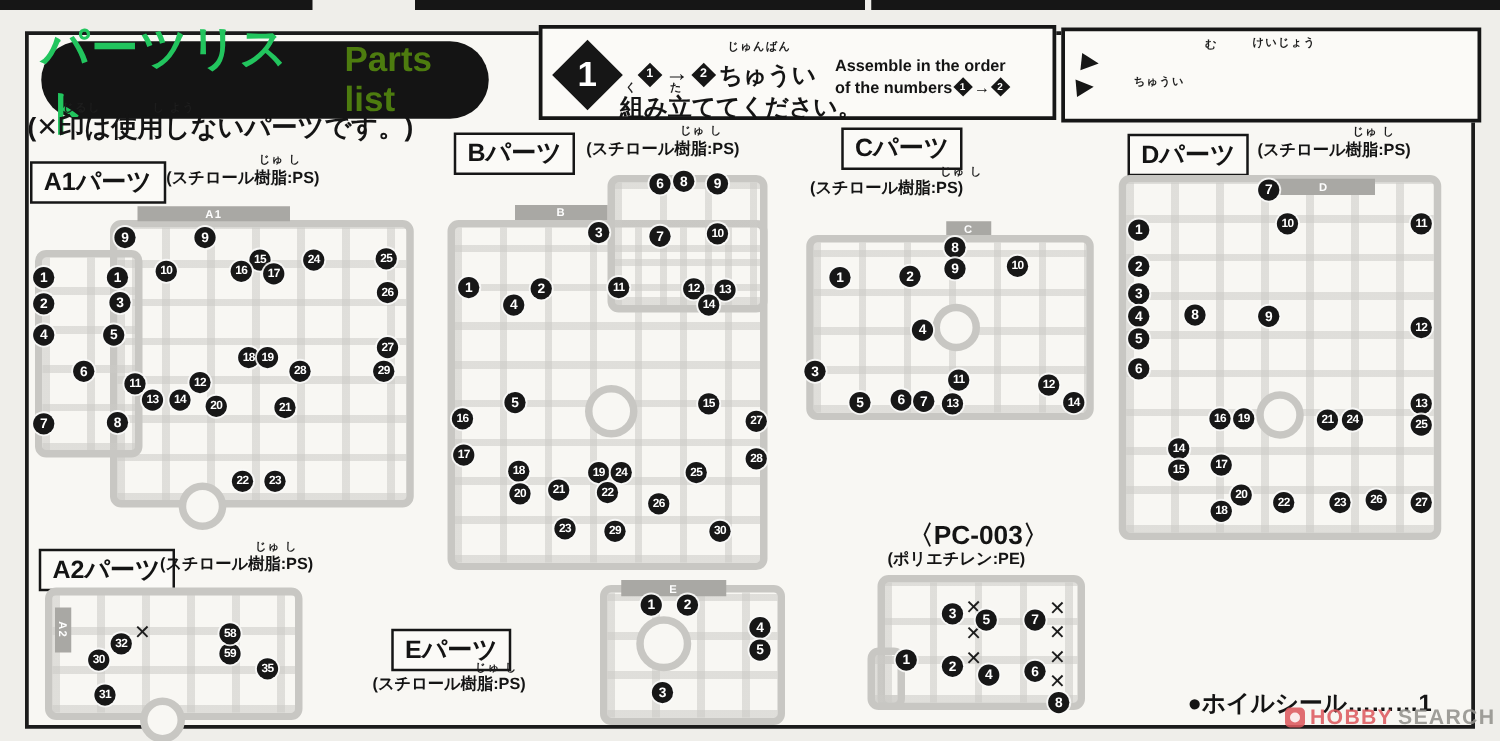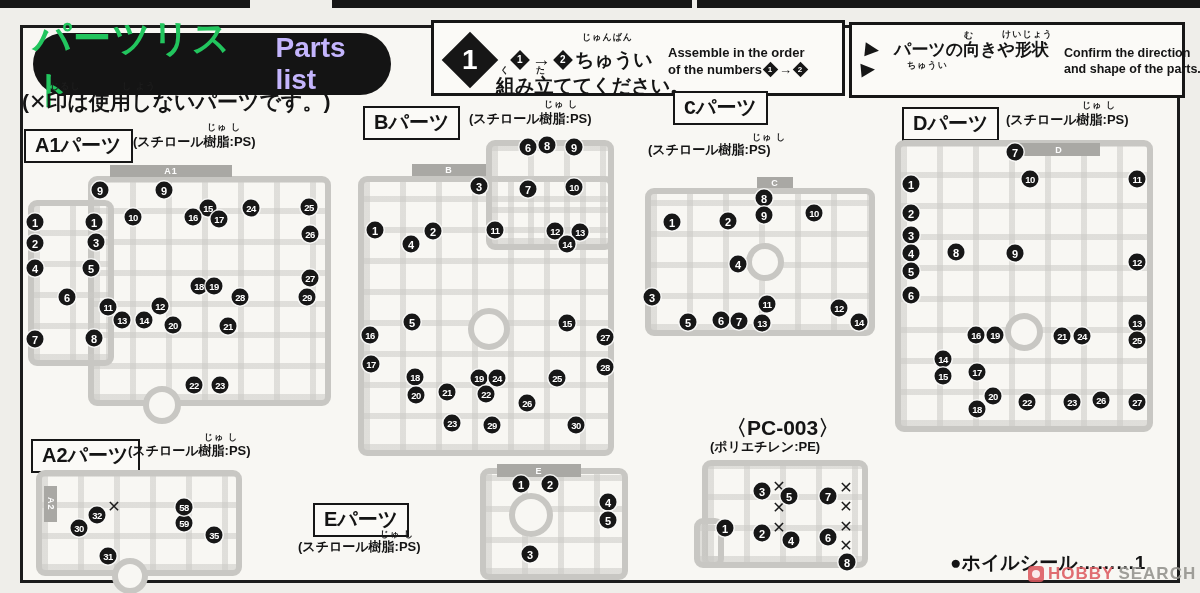--- a/index.html
+++ b/index.html
@@ -4,21 +4,21 @@
 <style>
   html,body{margin:0;padding:0;background:#e8e7e2;}
   .page{position:relative;width:1200px;height:593px;overflow:hidden;
         background:#efeeea;font-family:"Liberation Sans","DejaVu Sans",sans-serif;color:#141414;}
   .topbar-seg{position:absolute;top:0;height:8px;background:#161616;}
   .mainbox{position:absolute;left:20px;top:25px;width:1160px;height:558px;
            border:3px solid #1b1b1b;background:#f8f7f3;box-sizing:border-box;}
   .title-pill{position:absolute;left:33px;top:33px;width:358px;height:62px;border-radius:31px;
               background:#141414;display:flex;align-items:center;justify-content:center;gap:10px;}
   .title-pill .jp{color:#22c55e;font-size:38px;font-weight:bold;letter-spacing:1px;}
-  .title-pill .en{color:#c4b5fd;font-size:28px;font-weight:bold;}
+  .title-pill .en{color:#4d7c0f;font-size:28px;font-weight:bold;}
   .note{position:absolute;left:22px;top:88px;font-size:21px;font-weight:bold;white-space:nowrap;}
   .furi{position:absolute;font-size:9px;font-weight:bold;white-space:nowrap;letter-spacing:1px;color:#1d1d1d;}
   .instr-box{position:absolute;border:3px solid #161616;background:#fbfaf7;box-sizing:border-box;}
   .dia{background:#161616;display:inline-flex;align-items:center;justify-content:center;transform:rotate(45deg);}
   .dia i{transform:rotate(-45deg);font-style:normal;color:#fff;font-weight:bold;line-height:1;}
   .dia-lg{position:absolute;left:16px;top:17px;width:40px;height:40px;}
   .dia-lg i{font-size:28px;}
   .dia-sm{width:14px;height:14px;margin:0 5px;}
   .dia-sm i{font-size:10px;}
   .dia-xs{width:11px;height:11px;margin:0 3px;}
@@ -107,41 +107,34 @@
         <span class="dia dia-xs">
             <i>2</i>
           </span>
       </div>
     </div>
   </div>
 
   <div class="instr-box" style="left:849px;top:22px;width:336px;height:76px;">
     <span class="tri" style="left:13px;top:18px;transform:rotate(6deg);"></span>
     <span class="tri" style="left:9px;top:38px;transform:rotate(-5deg);"></span>
-    <div class="jpline" style="left:42px;top:13px;font-size:17px;">
-      <span>パーツの向きや形状</span>
-    </div>
     <span class="furi" style="left:112px;top:4px;">む</span>
     <span class="furi" style="left:150px;top:3px;">けいじょう</span>
     <span class="furi" style="left:55px;top:34px;">ちゅうい</span>
-    <div class="enblock" style="left:212px;top:20px;font-size:12.5px;line-height:16px;">
-      <div>Confirm the direction</div>
-      <div>and shape of the parts.</div>
-    </div>
   </div>
 
   <div class="label-box" style="left:24px;top:129px;">A1パーツ</div>
   <span class="furi" style="left:207px;top:121px;">じゅ し</span>
   <div class="material" style="left:133px;top:133px;">(スチロール樹脂:PS)</div>
 
   <div class="label-box" style="left:363px;top:106px;">Bパーツ</div>
   <span class="furi" style="left:544px;top:98px;">じゅ し</span>
   <div class="material" style="left:469px;top:110px;">(スチロール樹脂:PS)</div>
 
-  <div class="label-box" style="left:673px;top:91px;font-family:Liberation Mono, monospace;">Cパーツ</div>
+  <div class="label-box" style="left:673px;top:102px;">Cパーツ</div>
   <span class="furi" style="left:752px;top:131px;">じゅ し</span>
   <div class="material" style="left:648px;top:141px;">(スチロール樹脂:PS)</div>
 
   <div class="label-box" style="left:902px;top:107px;">Dパーツ</div>
   <span class="furi" style="left:1082px;top:99px;">じゅ し</span>
   <div class="material" style="left:1006px;top:111px;">(スチロール樹脂:PS)</div>
 
   <div class="label-box" style="left:31px;top:439px;">A2パーツ</div>
   <span class="furi" style="left:204px;top:431px;">じゅ し</span>
   <div class="material" style="left:128px;top:442px;">(スチロール樹脂:PS)</div>
@@ -187,21 +180,21 @@
       <div class="badge w2" style="left: 309px; top: 207px;">25</div>
       <div class="badge w2" style="left: 310px; top: 234px;">26</div>
       <div class="badge w2" style="left: 310px; top: 278px;">27</div>
       <div class="badge w2" style="left: 240px; top: 297px;">28</div>
       <div class="badge w2" style="left: 307px; top: 297px;">29</div>
       <div class="runner-frame" style="left: 36px; top: 470px; width: 206px; height: 106px;"></div>
       <div class="hole" style="left: 130px; top: 576px; width: 36px; height: 36px;"></div>
       <div class="runner-tab vertical" style="left: 44px; top: 486px; width: 13px; height: 36px;">A2</div>
       <div class="xmark" style="left: 114px; top: 506px;">✕</div>
       <div class="badge w2" style="left: 79px; top: 528px;">30</div>
-      <div class="badge w2" style="left: 108px; top: 556px;">31</div>
+      <div class="badge w2" style="left: 84px; top: 556px;">31</div>
       <div class="badge w2" style="left: 97px; top: 515px;">32</div>
       <div class="badge w2" style="left: 184px; top: 523px;">59</div>
       <div class="badge w2" style="left: 184px; top: 507px;">58</div>
       <div class="badge w2" style="left: 214px; top: 535px;">35</div>
       <div class="runner-frame" style="left: 358px; top: 176px; width: 256px; height: 280px;"></div>
       <div class="runner-frame" style="left: 486px; top: 140px; width: 128px; height: 110px;"></div>
       <div class="hole" style="left: 489px; top: 329px; width: 42px; height: 42px;"></div>
       <div class="runner-tab" style="left: 412px; top: 164px; width: 74px; height: 12px;">B</div>
       <div class="badge" style="left: 375px; top: 230px;">1</div>
       <div class="badge" style="left: 433px; top: 231px;">2</div>

